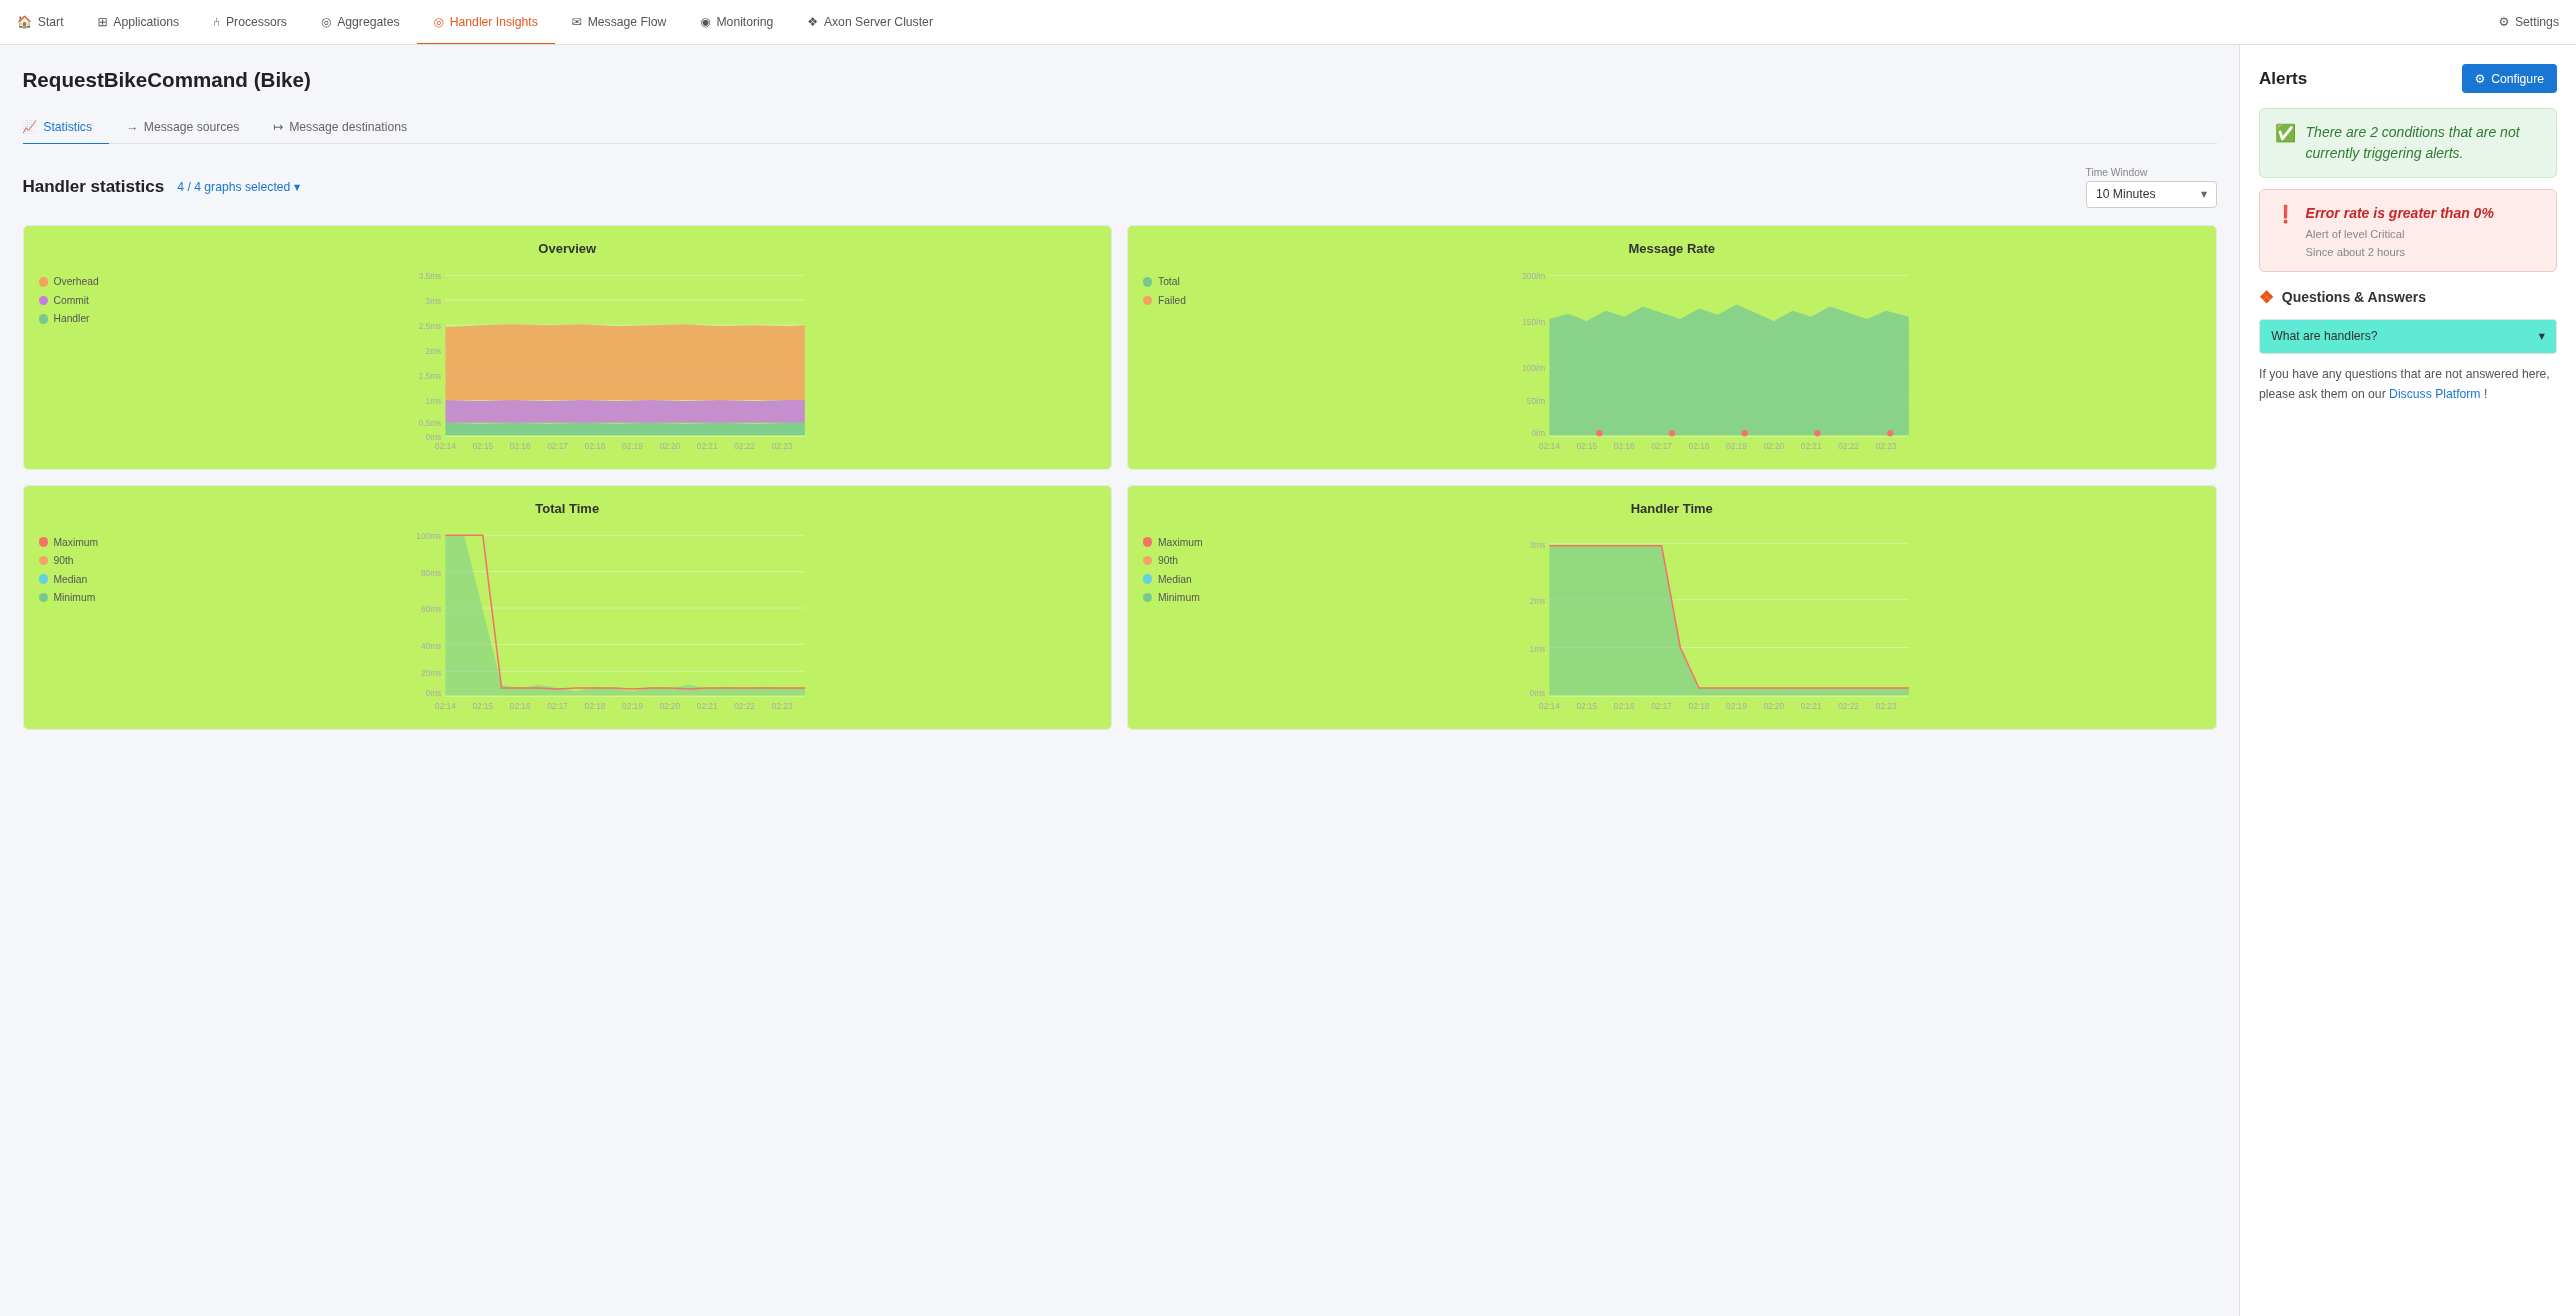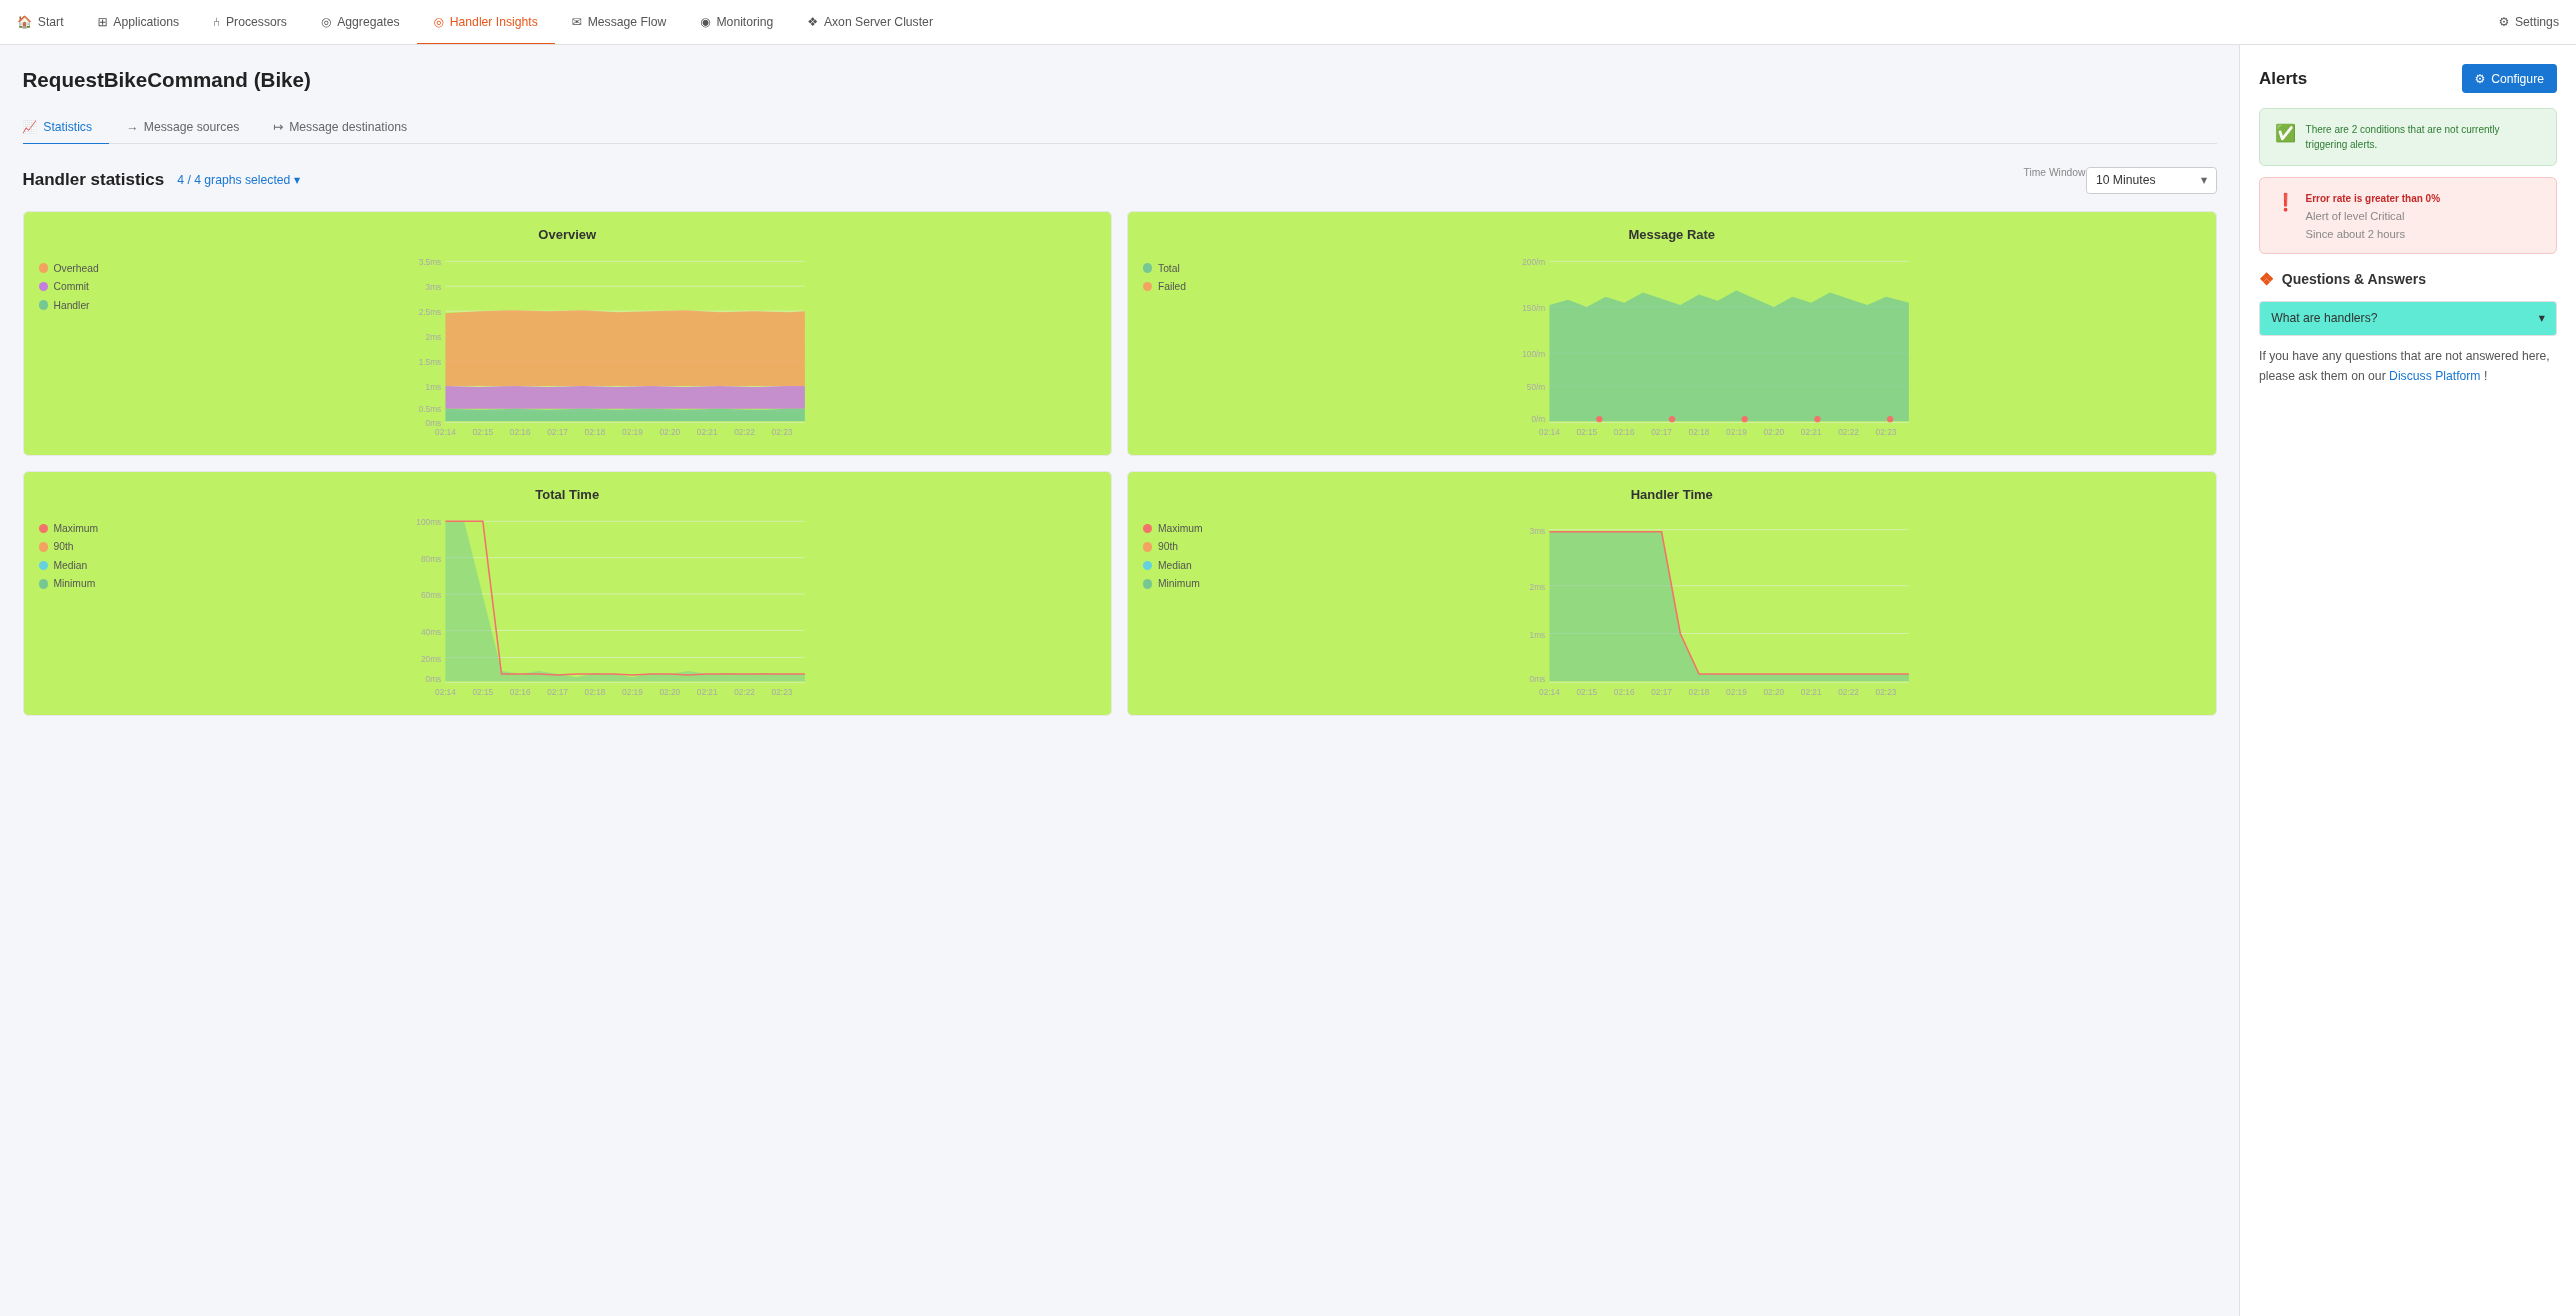--- a/index.html
+++ b/index.html
@@ -23,21 +23,21 @@
     
     .tabs { display: flex; gap: 0; border-bottom: 0.9px solid #e0e0e0; margin-bottom: 22.5px; }
     .tab { display: flex; align-items: center; gap: 5.6px; padding: 9.4px 17px 9.4px 0; cursor: pointer; color: #666; font-size: 12.2px; border-bottom: 1.9px solid transparent; margin-bottom: -0.9px; }
     .tab.active { color: #1976d2; border-bottom: 1.9px solid #1976d2; font-weight: 500; }
     .tab + .tab { padding-left: 17px; }
 
     
     .stats-header { display: flex; align-items: center; gap: 13px; margin-bottom: 17px; }
     .stats-title { font-size: 17px; font-weight: 600; color: #222; }
     .graphs-selected { color: #1976d2; font-size: 12.2px; font-weight: 500; cursor: pointer; display: flex; align-items: center; gap: 3.7px; }
-    .time-window-container { margin-left: auto; display: flex; flex-direction: row; }
+    .time-window-container { margin-left: auto; display: flex; flex-direction: column; }
     .time-window-label { font-size: 10.3px; color: #888; margin-bottom: 2.8px; }
     .time-window-select { border: 0.9px solid #ccc; border-radius: 3.7px; padding: 5.6px 26px 5.6px 9.4px; font-size: 12.2px; color: #333; background: #fff; appearance: none; cursor: pointer; min-width: 131px; }
     .time-window-wrapper { position: relative; }
     .time-window-wrapper::after { content: '▾'; position: absolute; right: 9.4px; top: 50%; transform: translateY(-50%); pointer-events: none; color: #666; }
 
     
     .charts-grid { display: grid; grid-template-columns: 1fr 1fr; gap: 15px; }
     .chart-card { background: #bef264; border: 0.9px solid #e5e7eb; border-radius: 5.6px; padding: 15px; }
     .chart-title { text-align: center; font-size: 13px; font-weight: 600; color: #333; margin-bottom: 11.2px; }
 
@@ -52,21 +52,21 @@
     
     .alerts-header { display: flex; align-items: center; justify-content: space-between; margin-bottom: 15px; }
     .alerts-title { font-size: 17px; font-weight: 600; color: #222; }
     .configure-btn { background: #1976d2; color: #fff; border: none; border-radius: 3.7px; padding: 7.5px 13px; font-size: 12.2px; cursor: pointer; display: flex; align-items: center; gap: 5.6px; }
 
     .alert-card { border-radius: 5.6px; padding: 13px 15px; margin-bottom: 11.2px; }
     .alert-card.success { background: #e8f5e9; border: 0.9px solid #c8e6c9; }
     .alert-card.error { background: #fdecea; border: 0.9px solid #f5c6c6; }
     .alert-row { display: flex; align-items: flex-start; gap: 9.4px; }
     .alert-icon { font-size: 17px; flex-shrink: 0; margin-top: 0.9px; }
-    .alert-text { font-size: 10px; color: #2e7d32; line-height: 1.5; }
+    .alert-text { font-size: 14px; color: #2e7d32; line-height: 1.5; font-style: italic; }
     .alert-text.error-text { color: #333; }
     .alert-text strong { font-weight: 600; color: #c62828; }
     .alert-meta { display: flex; gap: 6px; margin-top: 3.7px; font-size: 11.2px; color: #888; flex-direction: column; }
     .alert-meta span { color: #888; }
 
     .qa-section { margin-top: 15px; }
     .qa-header { display: flex; align-items: center; gap: 7.5px; font-size: 14px; font-weight: 600; margin-bottom: 11.2px; }
     .qa-icon { color: #e8571a; font-size: 17px; }
     .qa-dropdown { display: flex; align-items: center; justify-content: space-between; border: 0.9px solid #e0e0e0; border-radius: 3.7px; padding: 9.4px 11.2px; cursor: pointer; margin-bottom: 11.2px; font-size: 12.2px; color: #333; background: #5eead4; }
     .qa-text { font-size: 12.2px; color: #555; line-height: 1.6; }

